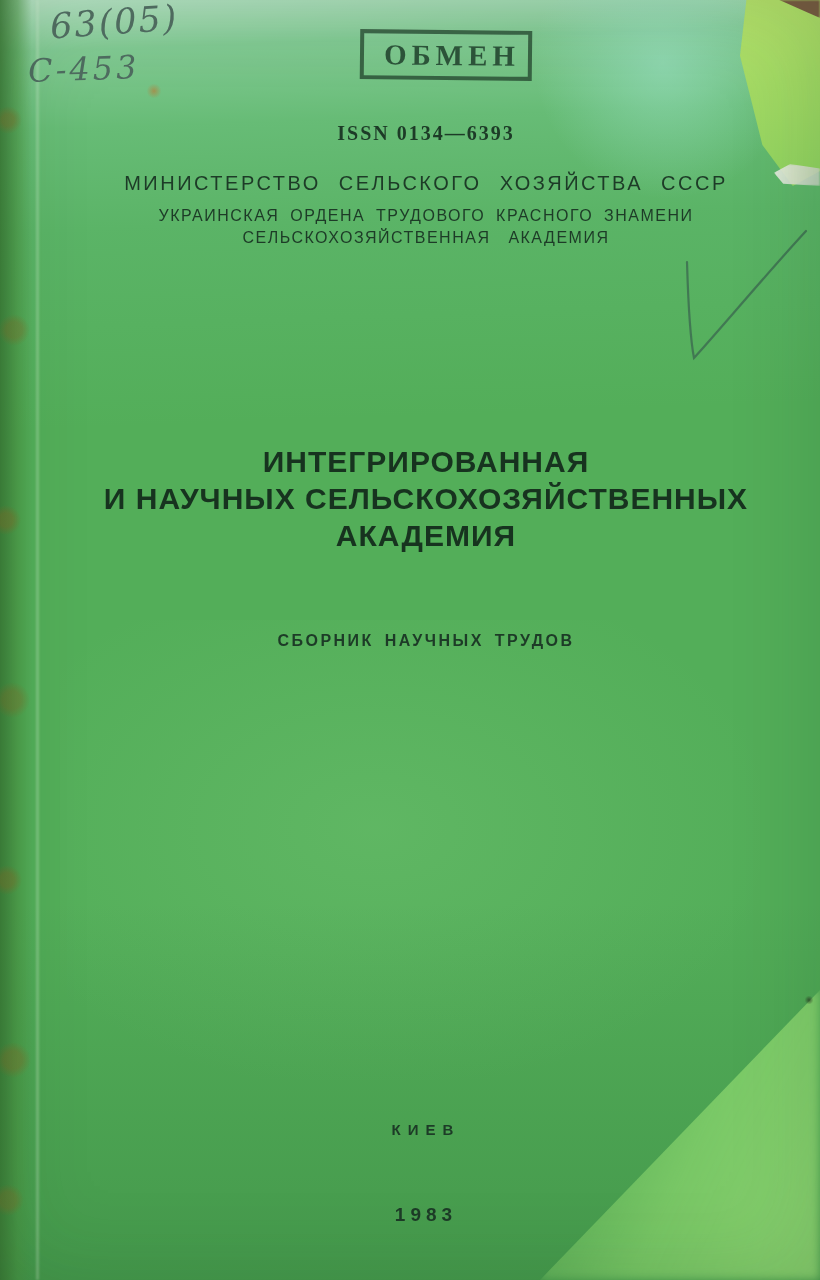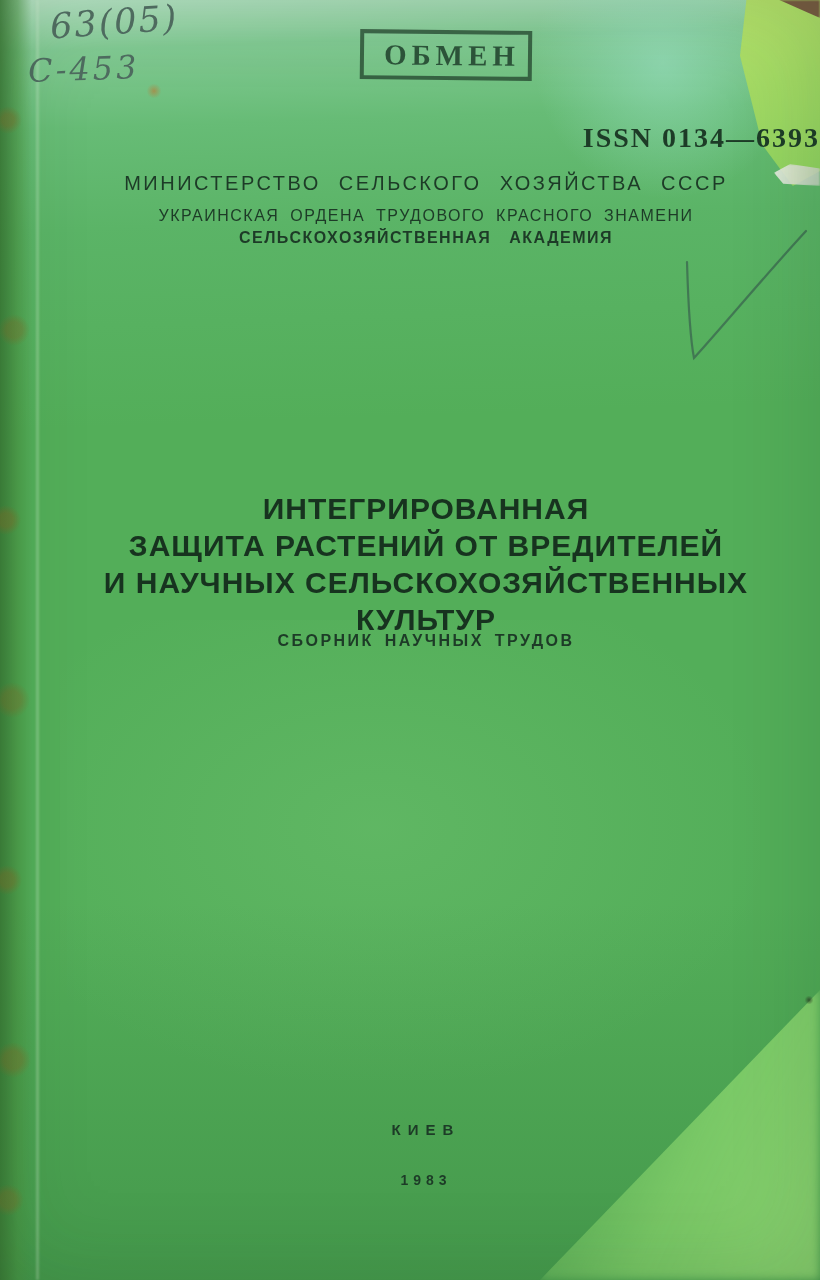--- a/index.html
+++ b/index.html
@@ -104,28 +104,28 @@
     position:absolute;left:360px;top:30px;width:172px;height:50px;
     border:4px solid rgba(32,62,42,0.72);
     transform:rotate(0.6deg);
     display:flex;align-items:center;justify-content:flex-end;
     padding-right:8px;
     color:rgba(28,58,40,0.82);
     font-weight:bold;font-size:29px;letter-spacing:5px;
     font-family:"Liberation Serif",serif;
   }
   .print{position:absolute;left:32px;right:0;text-align:center;color:#1d3b27;white-space:nowrap;}
-  .issn{top:122px;font-family:"Liberation Serif",serif;font-weight:600;font-size:28px;letter-spacing:2px;text-align:right;}
+  .issn{top:122px;font-family:"Liberation Serif",serif;font-weight:600;font-size:20px;letter-spacing:2px;}
   .ministry{top:172px;font-weight:normal;font-size:20px;letter-spacing:2.5px;word-spacing:10px;}
   .academy1{top:207px;font-weight:normal;font-size:16px;letter-spacing:1.5px;word-spacing:5px;}
-  .academy2{top:229px;font-weight:bold;font-size:16px;letter-spacing:1.5px;word-spacing:12px;}
-  .title{top:443px;font-weight:bold;font-size:30px;line-height:37px;letter-spacing:1px;color:#17331f;white-space:normal;margin-top:47px;}
+  .academy2{top:229px;font-weight:normal;font-size:16px;letter-spacing:1.5px;word-spacing:12px;}
+  .title{top:443px;font-weight:bold;font-size:30px;line-height:37px;letter-spacing:1px;color:#17331f;white-space:normal;}
   .subtitle{top:632px;font-weight:bold;font-size:16px;letter-spacing:2.5px;word-spacing:4px;}
   .city{top:1121px;font-weight:bold;font-size:15px;letter-spacing:7px;text-align:center;}
-  .year{top:1172px;font-weight:bold;font-size:14px;letter-spacing:5px;}
+  .year{top:1204px;font-weight:bold;font-size:19px;letter-spacing:5px;}
   .checkmark{position:absolute;left:0;top:0;pointer-events:none;}
 </style>
 </head>
 <body>
 
 <div class="photo">
 
   <div class="haze-top"></div>
   <div class="teal-streak"></div>
   <div class="mid-glow"></div>
@@ -146,23 +146,22 @@
     <span>ОБМЕН</span>
   </div>
 
   <div class="print issn">ISSN 0134—6393</div>
   <div class="print ministry">МИНИСТЕРСТВО СЕЛЬСКОГО ХОЗЯЙСТВА СССР</div>
   <div class="print academy1">УКРАИНСКАЯ ОРДЕНА ТРУДОВОГО КРАСНОГО ЗНАМЕНИ</div>
   <div class="print academy2">СЕЛЬСКОХОЗЯЙСТВЕННАЯ АКАДЕМИЯ</div>
 
   <div class="print title">
     <div>ИНТЕГРИРОВАННАЯ</div>
-    <div>ЗАЩИТА РАСТЕНИЙ ОТ ВРЕДИТЕЛЕЙ</div>
     <div>И НАУЧНЫХ СЕЛЬСКОХОЗЯЙСТВЕННЫХ</div>
-    <div>КУЛЬТУР</div>
+    <div>АКАДЕМИЯ</div>
   </div>
 
   <div class="print subtitle">СБОРНИК НАУЧНЫХ ТРУДОВ</div>
 
   <div class="print city">КИЕВ</div>
   <div class="print year">1983</div>
 
   <svg class="checkmark" width="820" height="1280" viewBox="0 0 820 1280">
     <path d="M687,262 C688,295 689,332 694,358 C718,332 768,272 806,231" fill="none" stroke="#3c6a50" stroke-width="2.2" stroke-linecap="round" opacity="0.8"></path>
   </svg>

